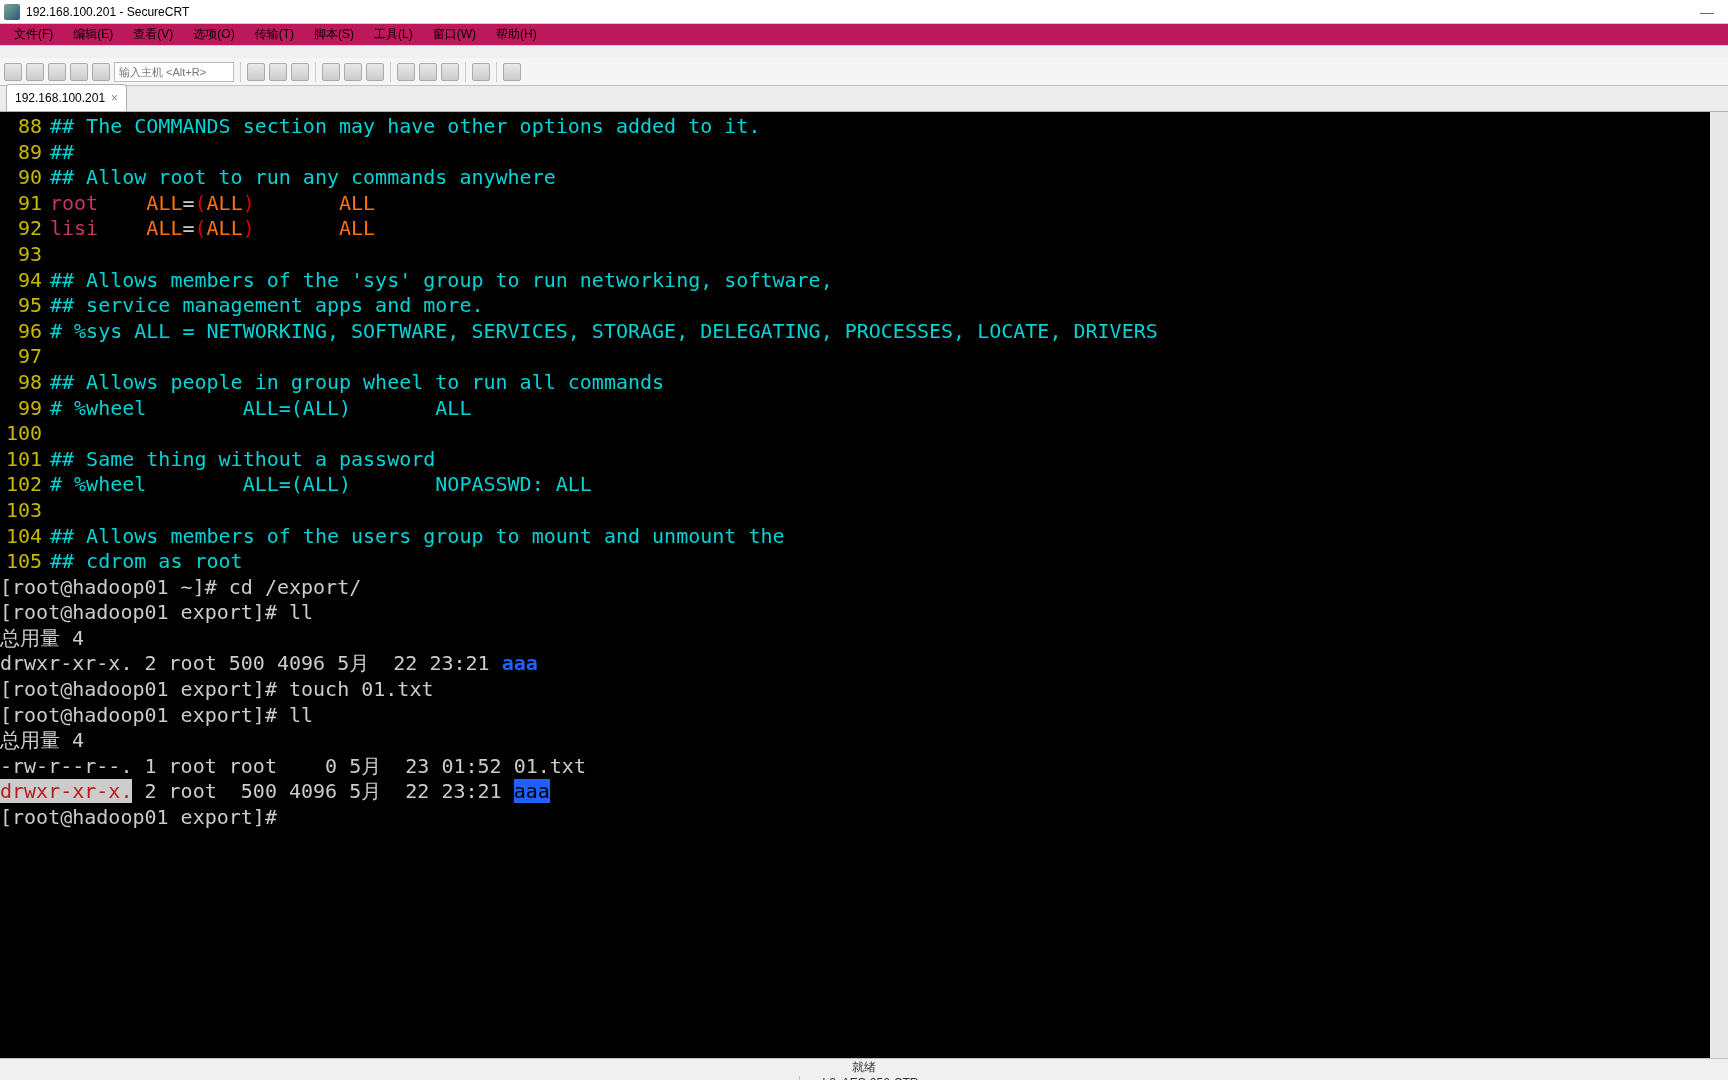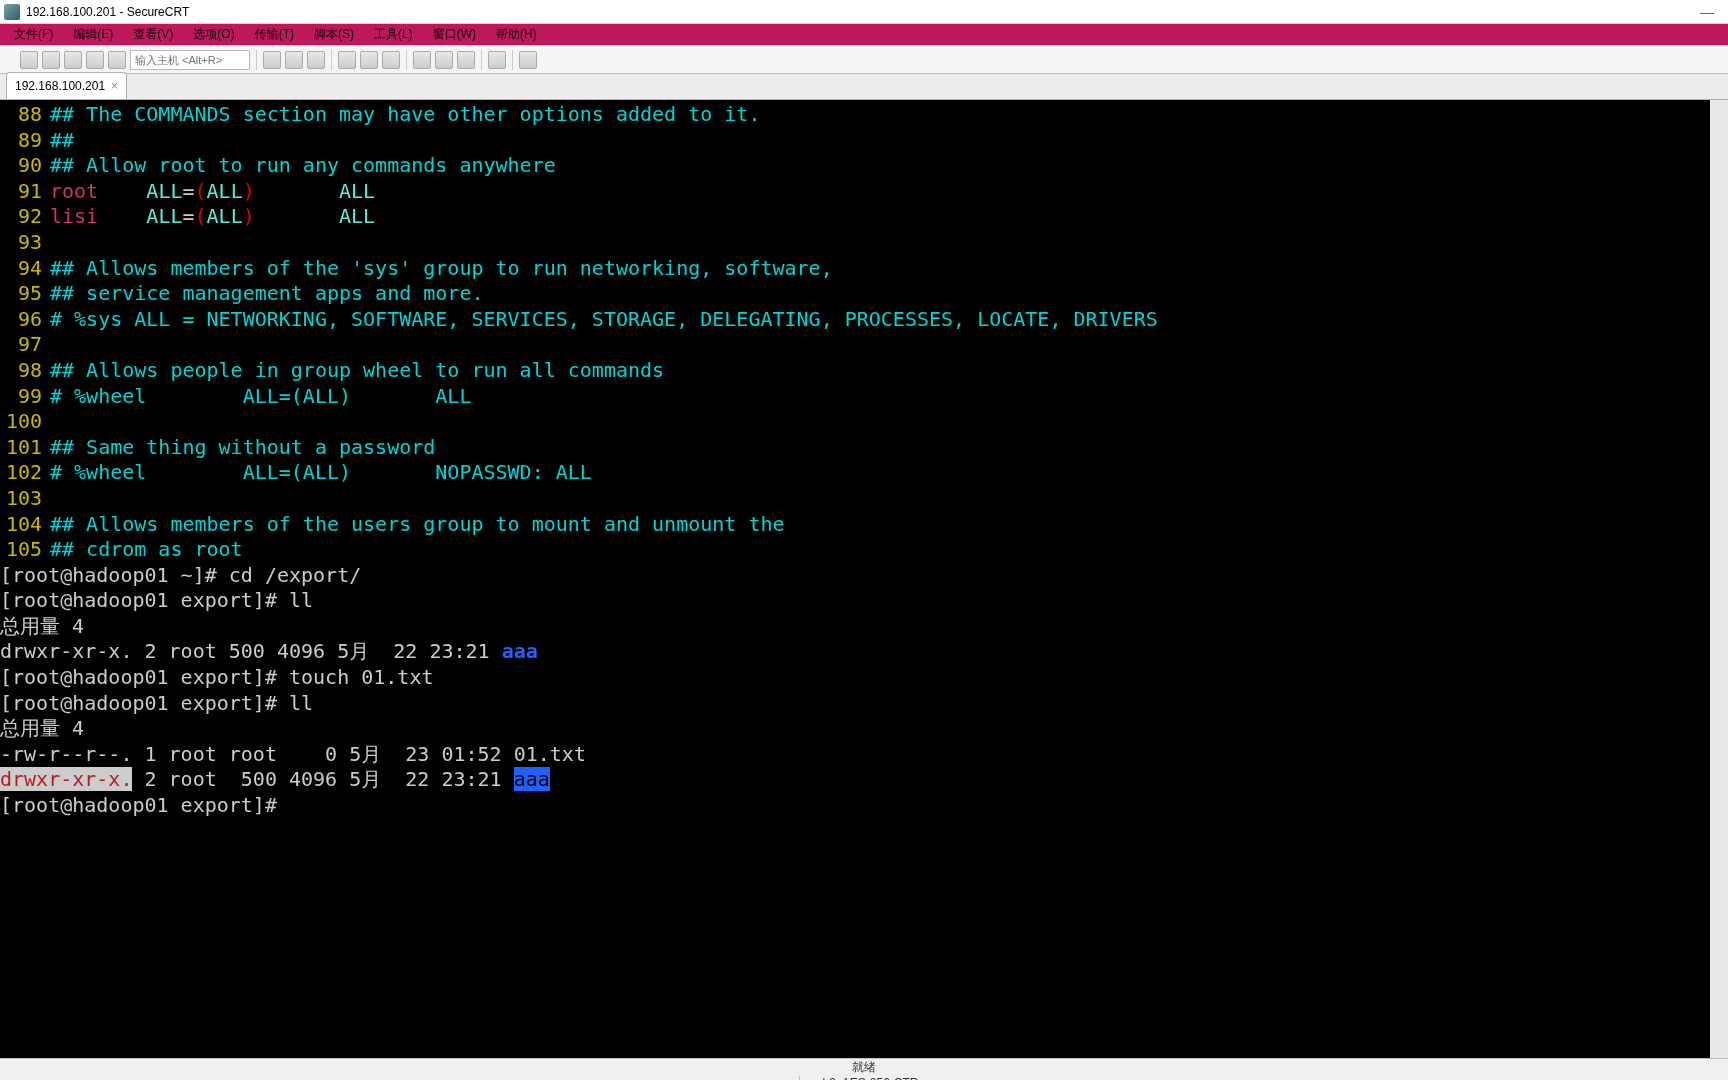--- a/index.html
+++ b/index.html
@@ -38,22 +38,23 @@
   align-items: center;
   padding-left: 4px;
 }
 .menubar span { padding: 2px 10px; color:#000; }
 .toolbar {
   height: 28px;
   background: #f5f5f5;
   border-bottom: 1px solid #c0c0c0;
   display: flex;
   align-items: center;
-  padding: 0 20px;
+  padding: 0 4px;
   gap: 4px;
+  margin-top: 12px;
 }
 .tb-icon {
   width: 18px; height: 18px;
   background: linear-gradient(#e8e8e8,#ccc);
   border: 1px solid #aaa;
   border-radius: 2px;
 }
 .tb-sep { width:1px; height:20px; background:#ccc; margin:0 2px; }
 .host-input {
   height: 20px; width: 120px;
@@ -91,21 +92,21 @@
   font-size: 20px;
   line-height: 25.6px;
   padding: 2px 0 2px 0;
   overflow: hidden;
   white-space: pre;
   border-right: 18px solid #e8e8e8;
 }
 .ln { color:#c8b800; display:inline-block; text-align:right; width:42px; margin-right:8px;}
 .cyan { color:#00d4d4; }
 .purple { color:#c36;margin-top:12px; }
-.dblue { color:#5eead4;margin-top:11px; }
+.dblue { color:#f97316;margin-top:11px; }
 .red { color:#d00; }
 .bblue { color:#2060ff; font-weight:bold;}
 .hl-d { background:#ccc; color:#b91c1c;}
 .hl-b { background:#2060ff; color:#000;}
 .gray { color:#ccc;}
 .statusbar {
   height: 22px;
   background: #f0f0f0;
   border-top: 1px solid #c0c0c0;
   display: flex;

